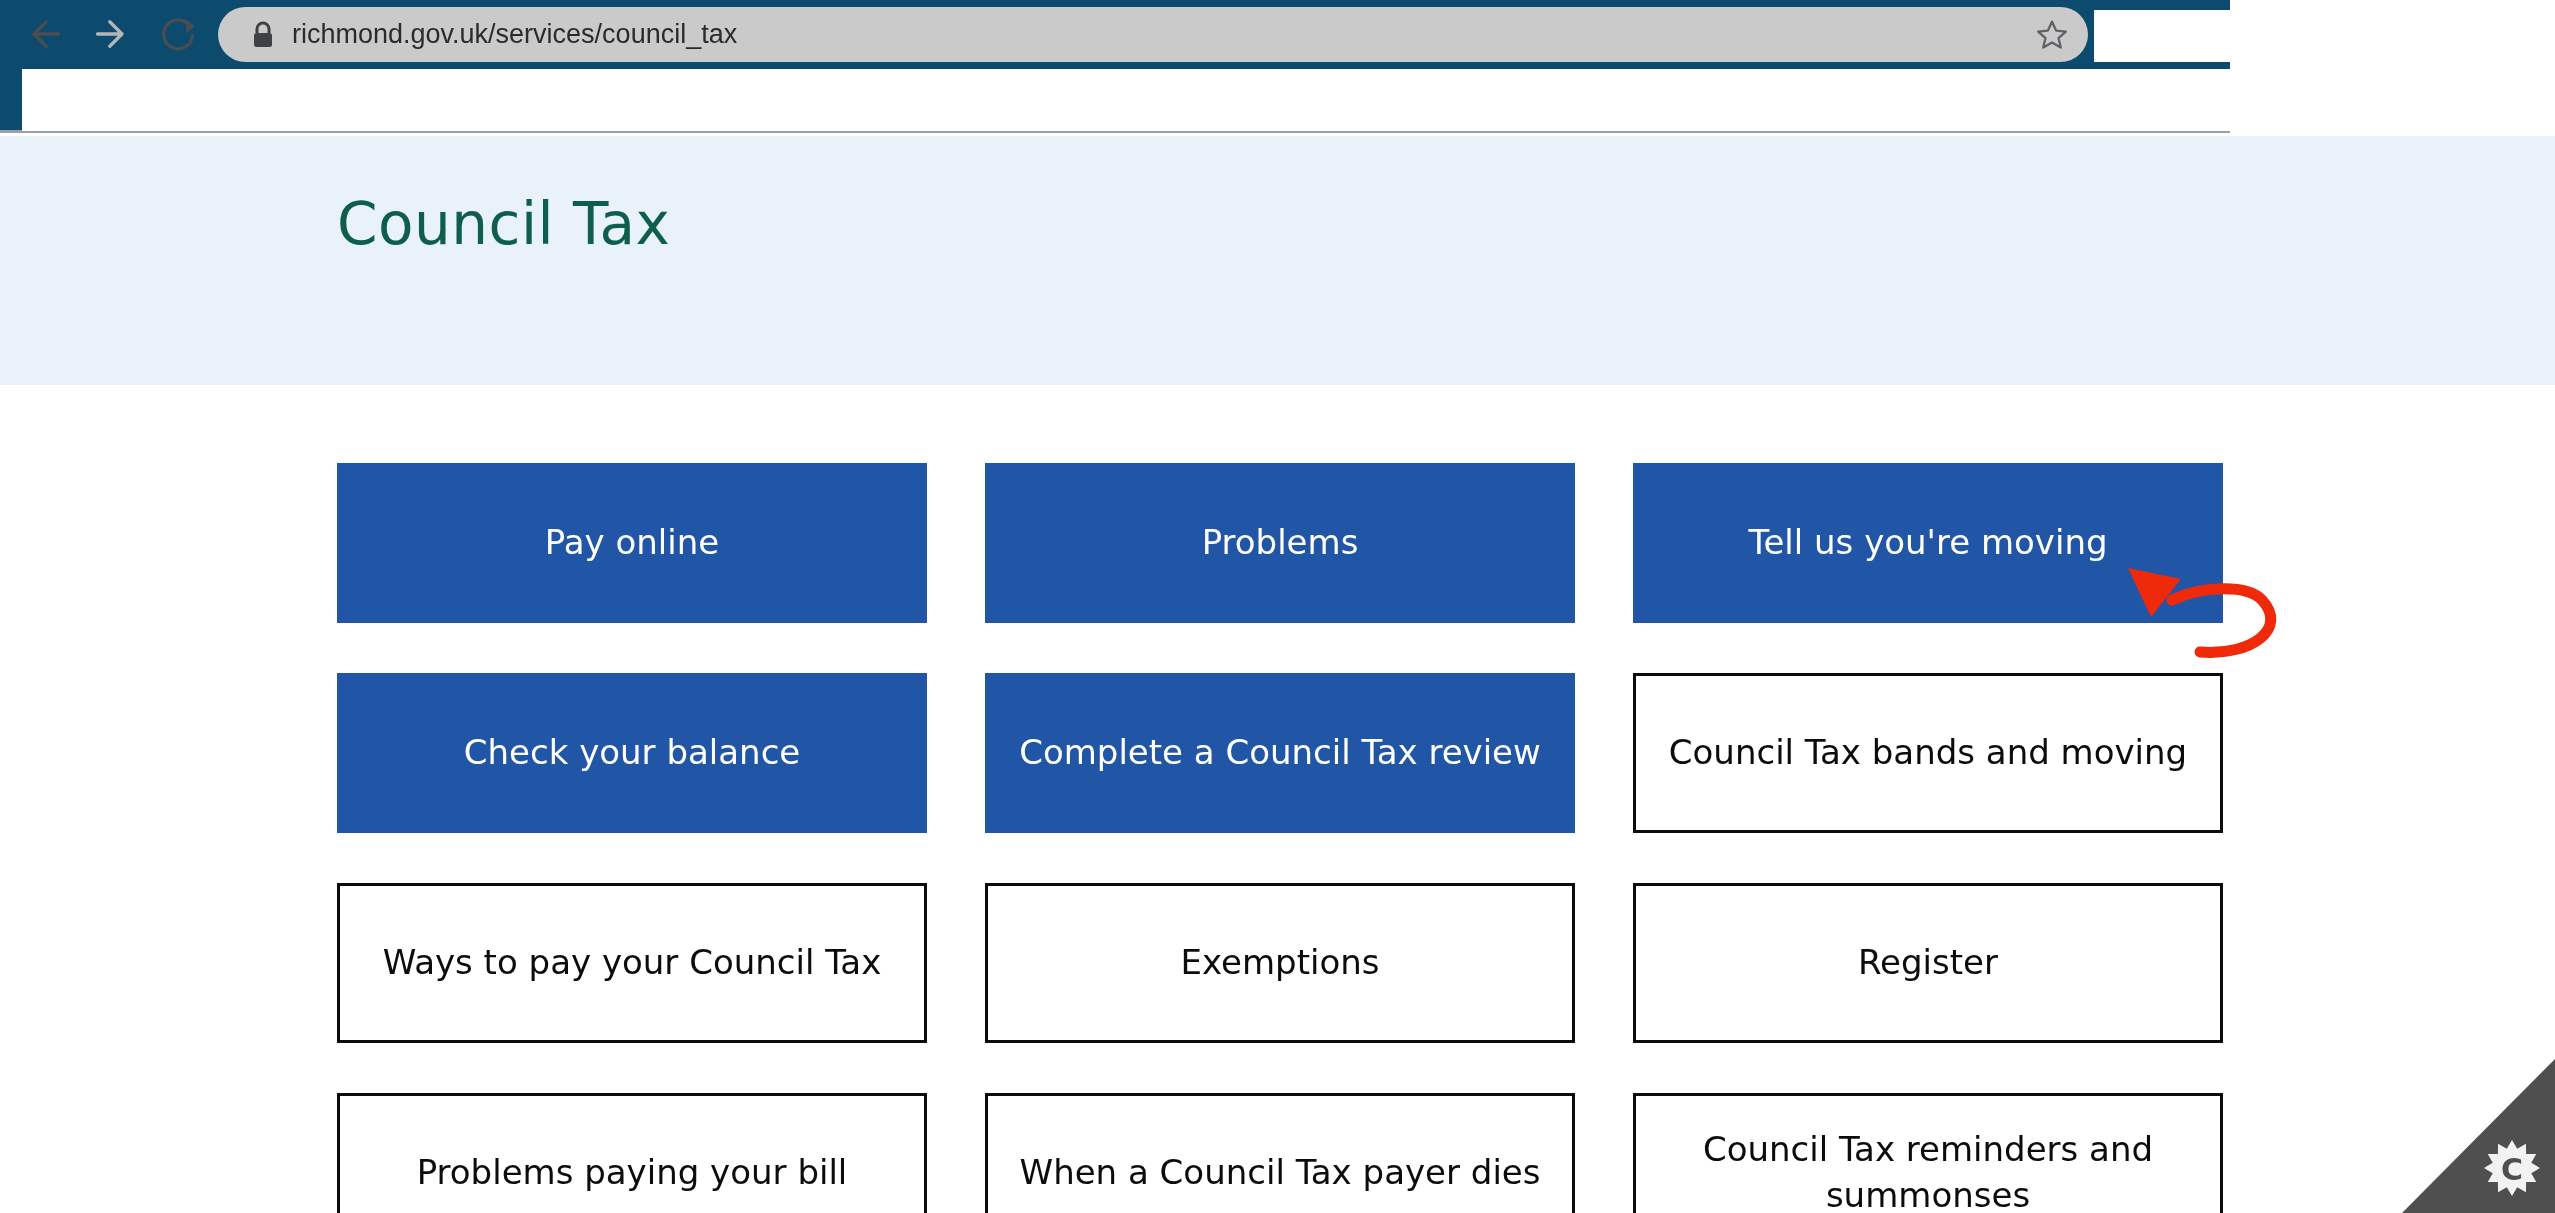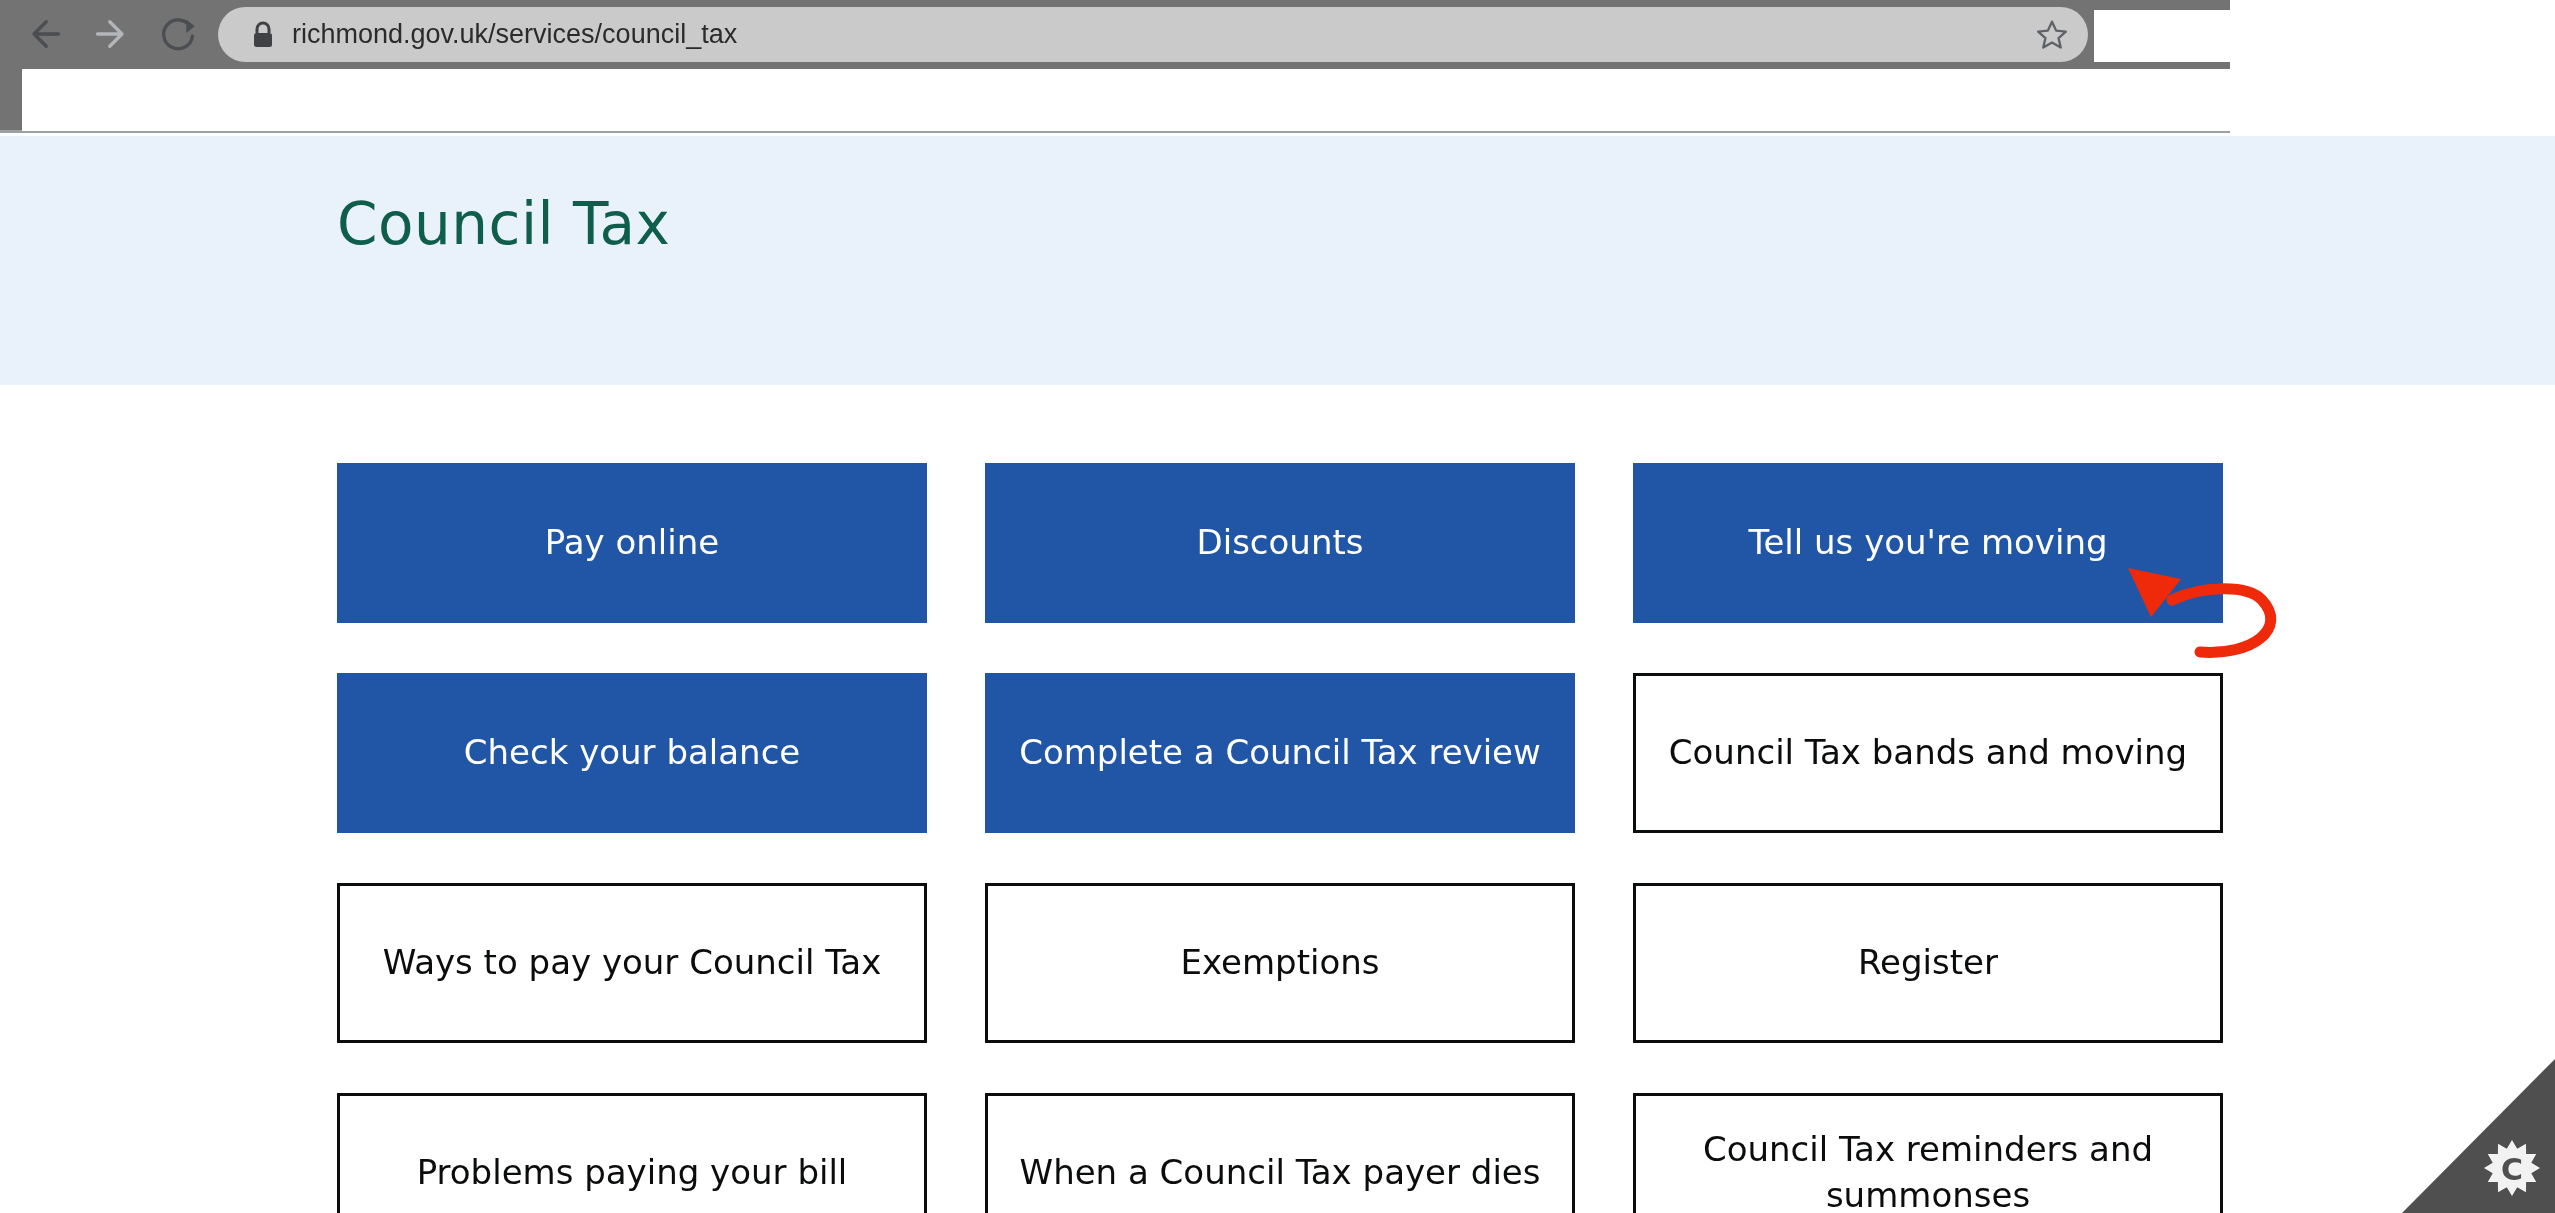--- a/index.html
+++ b/index.html
@@ -2,21 +2,21 @@
 <html><head>
 <meta charset="utf-8">
 <style>
   * { margin: 0; padding: 0; box-sizing: border-box; }
   html, body { width: 2555px; height: 1213px; overflow: hidden; background: #ffffff;
                font-family: "DejaVu Sans", sans-serif; }
   #screen { position: absolute; left: 0; top: 0; width: 2555px; height: 1213px; }
 
   
   .chrome { position: absolute; left: 0; top: 0; width: 2230px; height: 133px;
-            background: #737373; border-bottom: 3px solid #9aa0a6; }
+            background: #0c4a6e; border-bottom: 3px solid #9aa0a6; }
   .nav-btn { position: absolute; top: 14px; width: 40px; height: 40px; cursor: pointer; }
   .nav-btn svg { width: 100%; height: 100%; }
   #btn-back { left: 24px; }
   #btn-forward { left: 92px; }
   #btn-reload { left: 158px; }
 
   .omnibox { position: absolute; left: 218px; top: 7px; width: 1870px; height: 55px;
              background: #cacaca; border-radius: 28px; display: flex; align-items: center; }
   .omnibox .lock { margin-left: 32px; width: 26px; height: 30px; flex: 0 0 auto; }
   .omnibox .url { margin-left: 16px; font-family: "Liberation Sans", sans-serif;
@@ -104,21 +104,21 @@
     <div class="white-panel"></div>
     <div class="bookmarks-strip"></div>
   </div>
 
   <div class="hero">
     <h1>Council Tax</h1>
   </div>
 
   <div class="tile-grid">
     <div class="tile primary">Pay online</div>
-    <div class="tile primary">Discounts</div>
+    <div class="tile primary">Problems</div>
     <div class="tile primary">Tell us you're moving</div>
     <div class="tile primary">Check your balance</div>
     <div class="tile primary">Complete a Council Tax review</div>
     <div class="tile secondary">Council Tax bands and moving</div>
     <div class="tile secondary">Ways to pay your Council Tax</div>
     <div class="tile secondary">Exemptions</div>
     <div class="tile secondary">Register</div>
     <div class="tile secondary">Problems paying your bill</div>
     <div class="tile secondary">When a Council Tax payer dies</div>
     <div class="tile secondary">Council Tax reminders and summonses</div>

